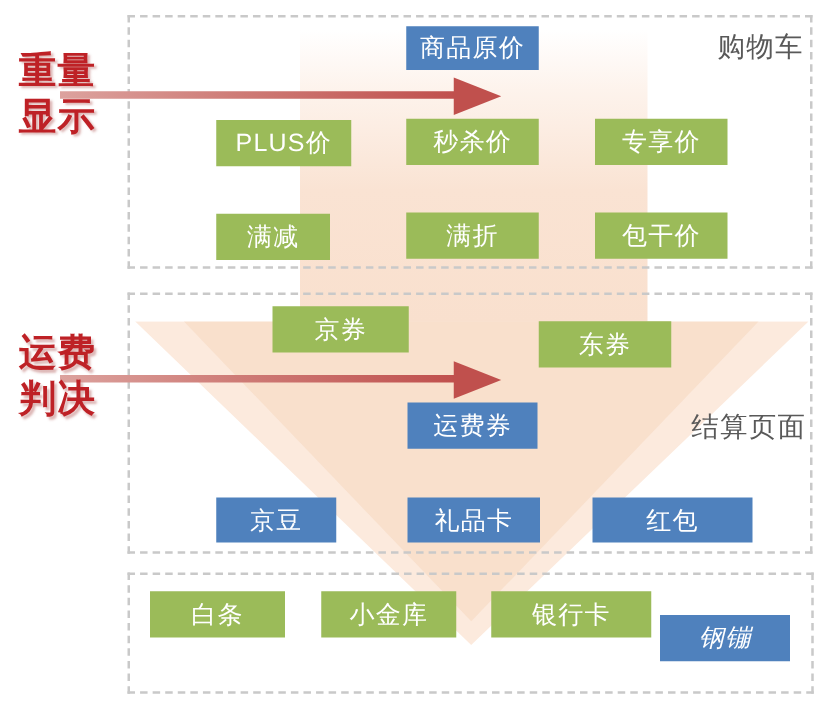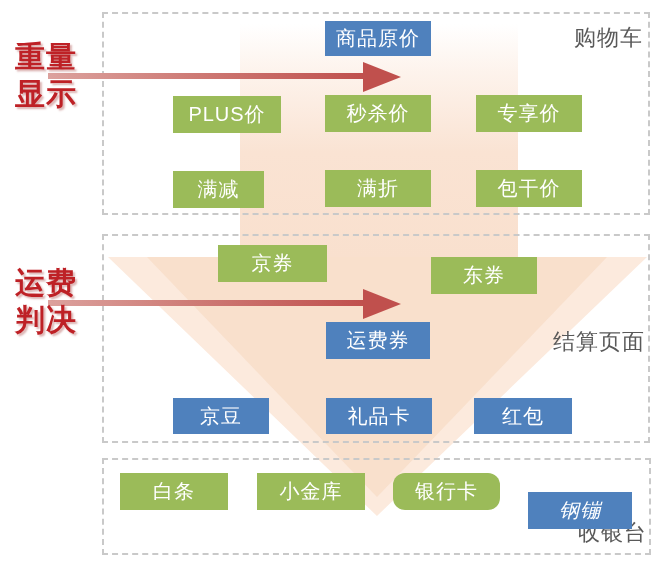--- a/index.html
+++ b/index.html
@@ -64,40 +64,39 @@
   <div class="funnel-tri-outer"></div>
   <div class="funnel-tri-inner"></div>
 
   <div class="section" style="left:102px; top:12px; width:544px; height:199px;"></div>
   <div class="section-label" style="right:23px; top:23px;">购物车</div>
 
   <div class="section" style="left:102px; top:234px; width:544px; height:205px;"></div>
   <div class="section-label" style="right:21px; top:327px;">结算页面</div>
 
   <div class="section" style="left:102px; top:458px; width:545px; height:93px;"></div>
-  <div class="section-label" style="right:19px; top:518px;">收银台</div>
 
   <div class="item blue" style="left:325px; top:21px;  width:106px; height:35px;">商品原价</div>
   <div class="item green" style="left:173px; top:96px;  width:108px; height:37px;">PLUS价</div>
   <div class="item green" style="left:325px; top:95px;  width:106px; height:37px;">秒杀价</div>
   <div class="item green" style="left:476px; top:95px;  width:106px; height:37px;">专享价</div>
   <div class="item green" style="left:173px; top:171px; width:91px; height:37px;">满减</div>
   <div class="item green" style="left:325px; top:170px; width:106px; height:37px;">满折</div>
   <div class="item green" style="left:476px; top:170px; width:106px; height:37px;">包干价</div>
 
   <div class="item green" style="left:218px; top:245px; width:109px; height:37px;">京券</div>
   <div class="item green" style="left:431px; top:245px; width:106px; height:37px;margin-top:12px;">东券</div>
   <div class="item blue" style="left:326px; top:322px; width:104px; height:37px;">运费券</div>
   <div class="item blue" style="left:173px; top:398px; width:96px; height:36px;">京豆</div>
   <div class="item blue" style="left:326px; top:398px; width:106px; height:36px;">礼品卡</div>
-  <div class="item blue" style="left:474px; top:398px; width:98px; height:36px;">红包</div>
+  <div class="item blue" style="left:474px; top:398px; width:128px; height:36px;">红包</div>
 
   <div class="item green" style="left:120px; top:473px; width:108px; height:37px;">白条</div>
   <div class="item green" style="left:257px; top:473px; width:108px; height:37px;">小金库</div>
-  <div class="item green" style="left:393px; top:473px; width:107px; height:37px;border-radius:12px;">银行卡</div>
+  <div class="item green" style="left:393px; top:473px; width:128px; height:37px;">银行卡</div>
   <div class="item blue" style="left:528px; top:492px; width:104px; height:37px;font-style:italic;">钢镚</div>
 
   <div class="arrow-line" style="left:48px; top:73px; width:317px;"></div>
   <div class="arrow-head" style="left:363px; top:62px;"></div>
 
   <div class="arrow-line" style="left:48px; top:300px; width:317px;"></div>
   <div class="arrow-head" style="left:363px; top:289px;"></div>
 
   <div class="red-label" style="left:15px; top:38px;">
     <div>重量</div>

